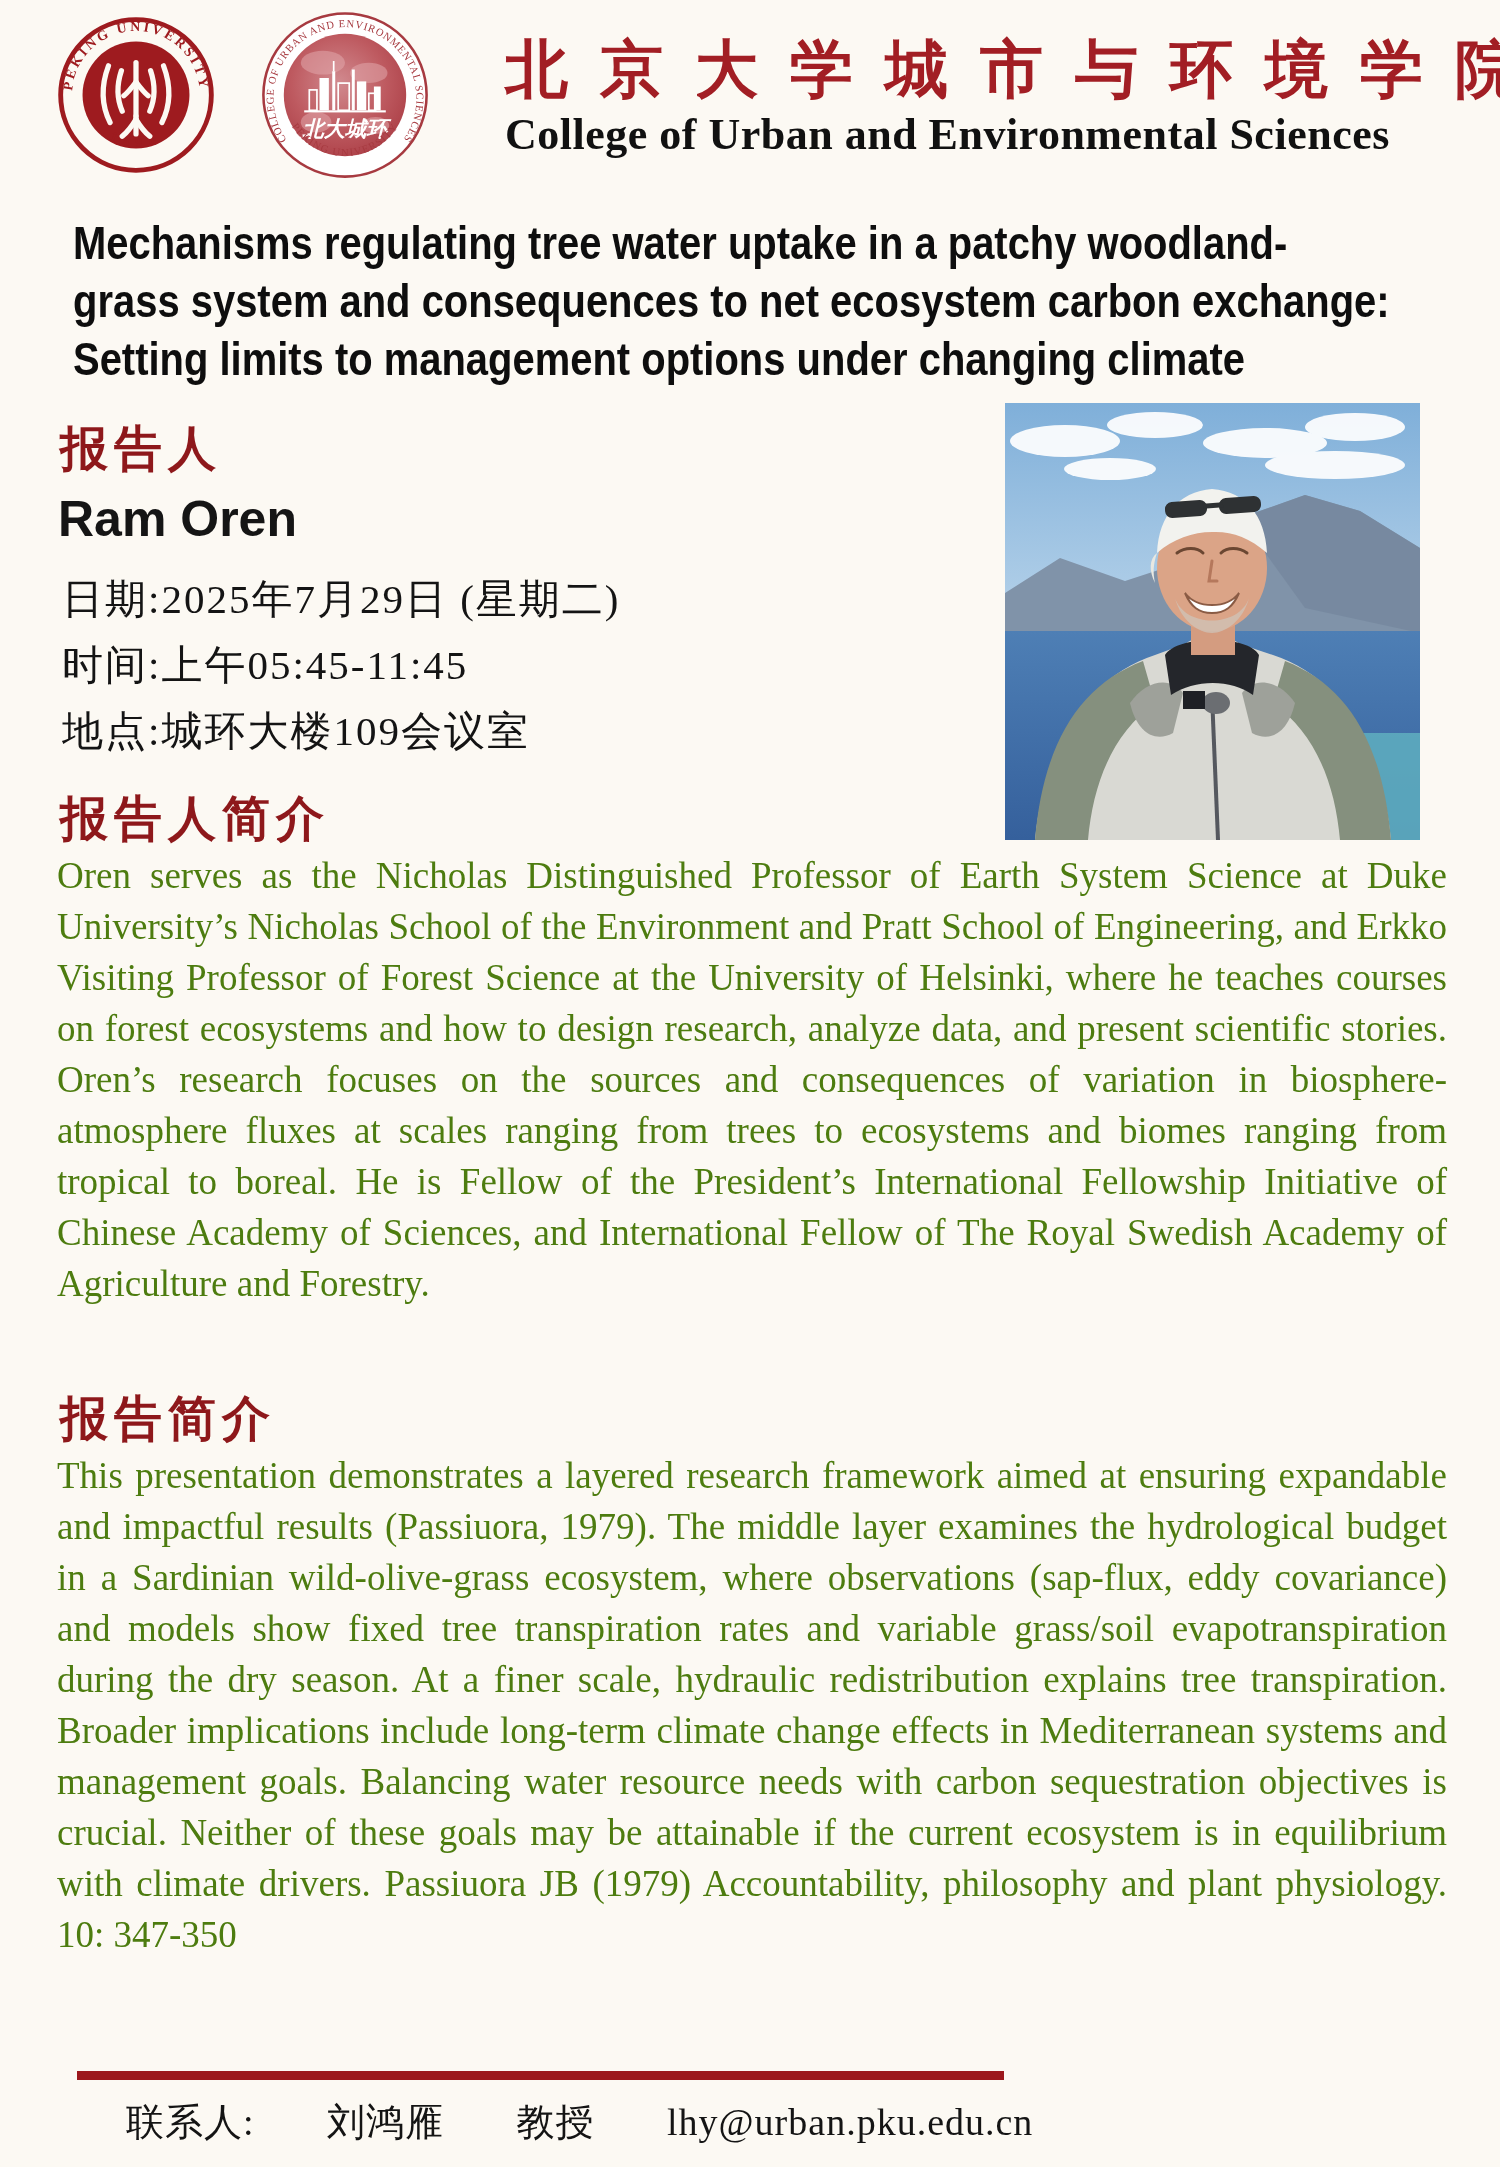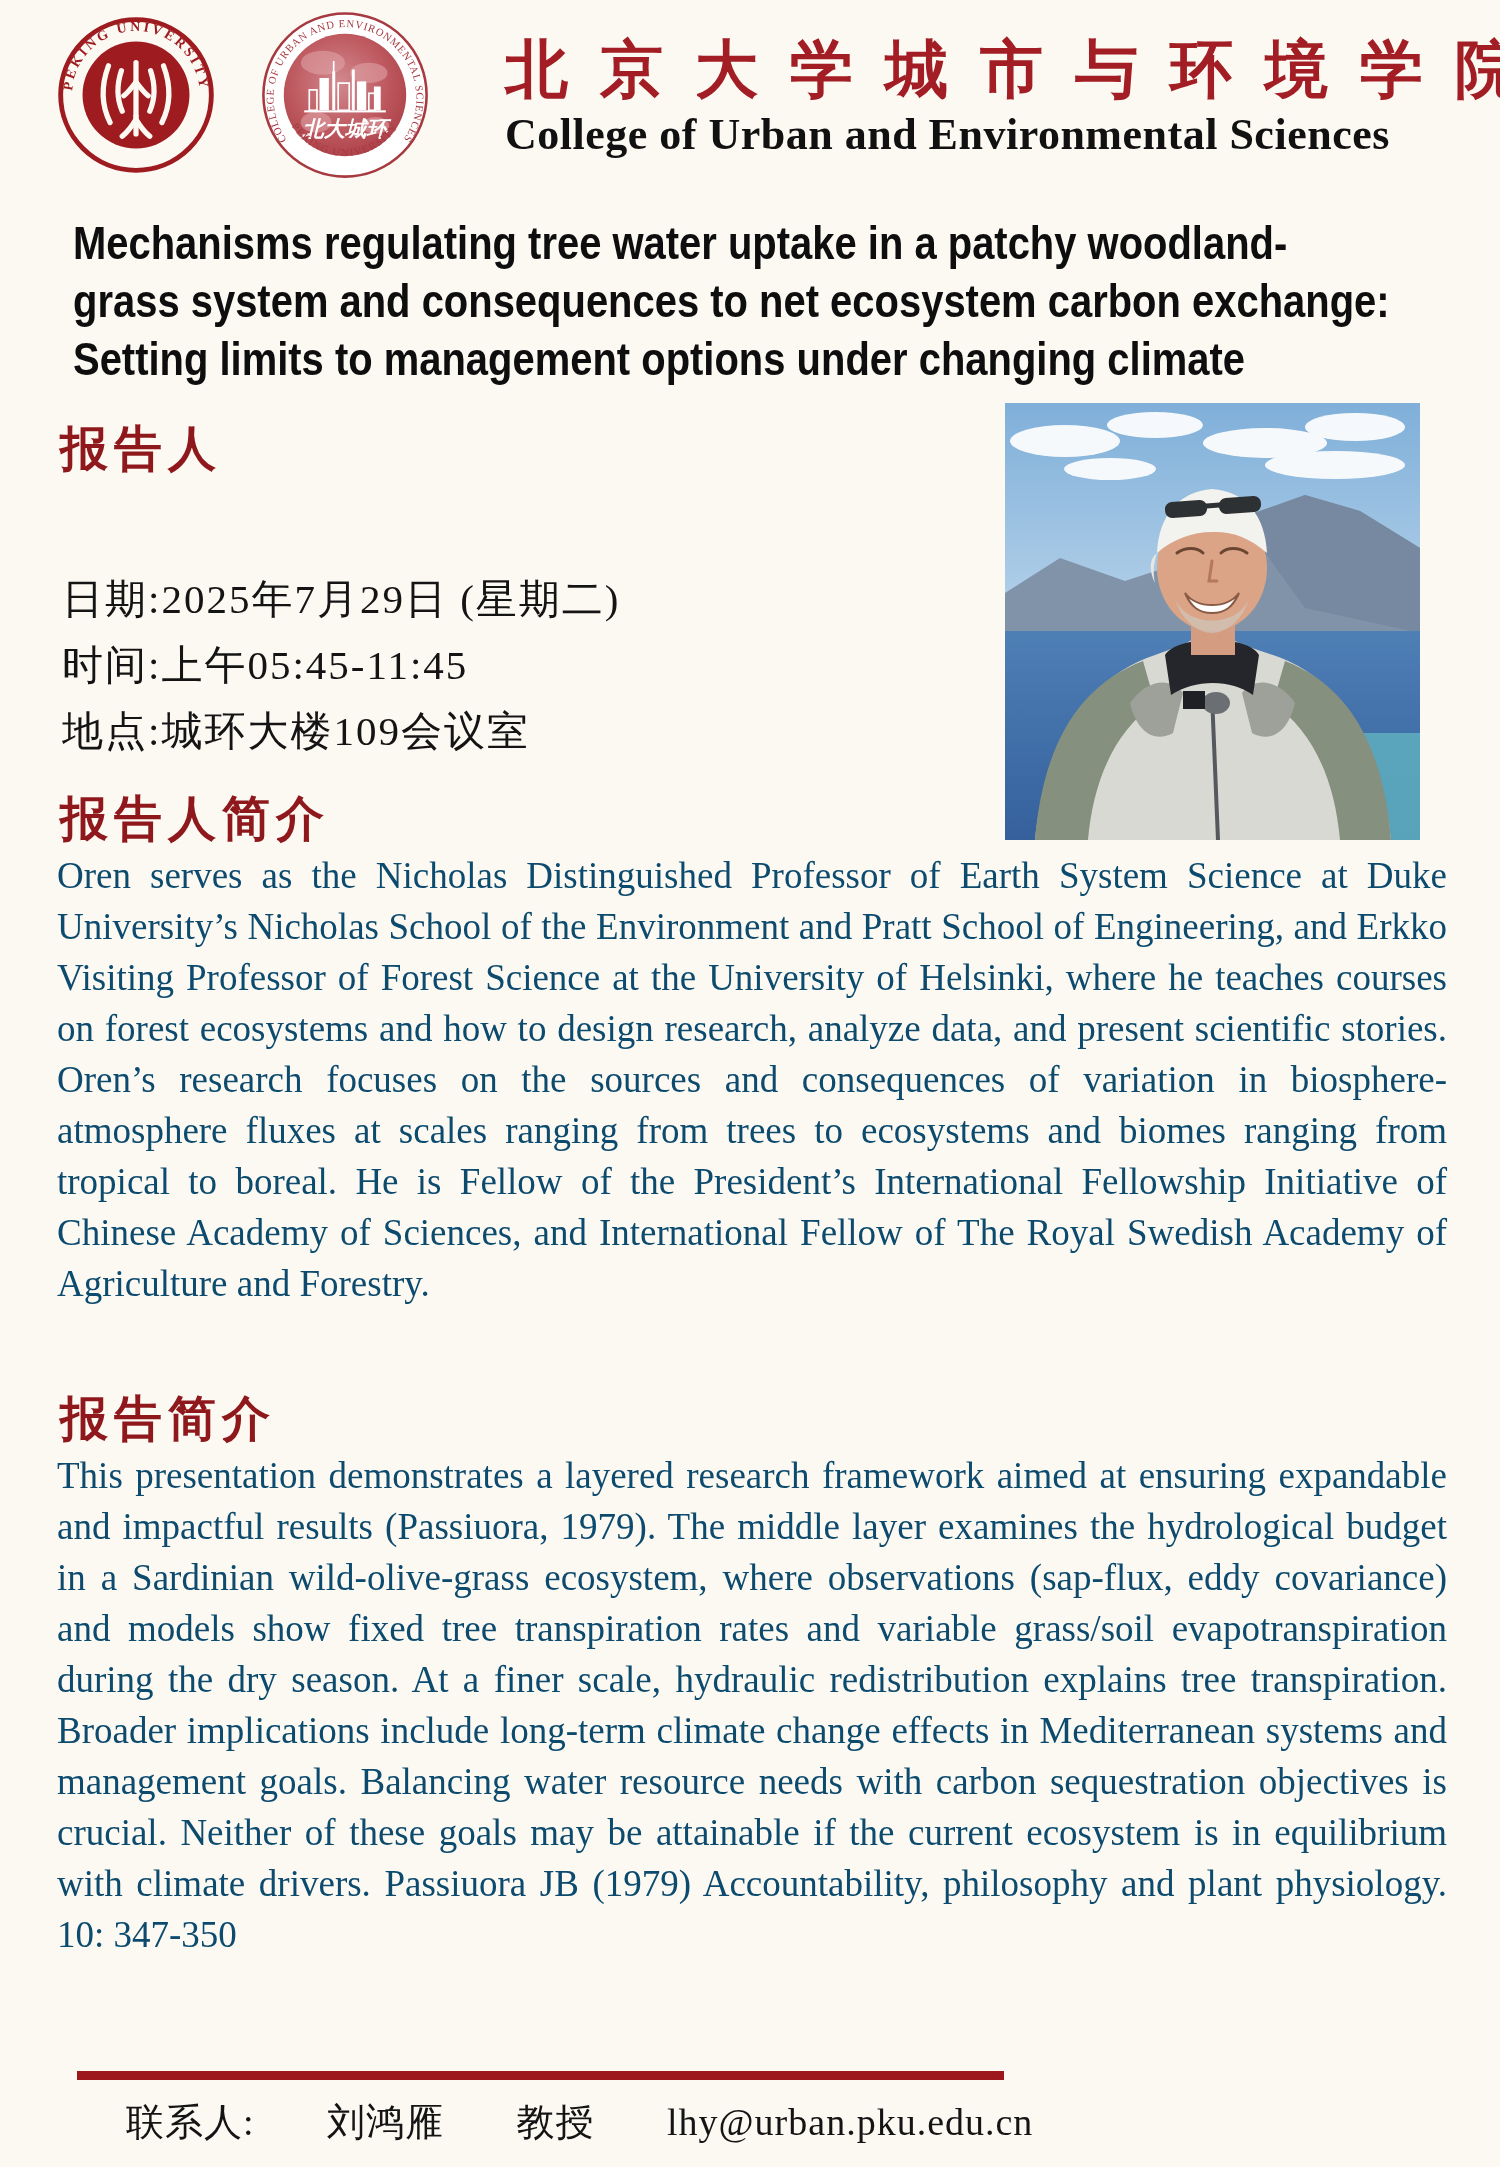--- a/index.html
+++ b/index.html
@@ -42,21 +42,21 @@
   .speaker-name{
     font-family:"Liberation Sans","DejaVu Sans",sans-serif;
     font-weight:bold;font-size:50px;color:#151515;white-space:nowrap;
   }
   .schedule-line{
     font-size:41px;line-height:66px;letter-spacing:2px;white-space:nowrap;color:#141414;
   }
   .body-text{
     font-size:37px;line-height:51px;
     text-align:justify;text-justify:inter-word;
-    color:#0c4a6e;
+    color:#4d7c0f;
   }
   .red-divider{background:#9C181C;}
   .contact-line{font-size:38px;letter-spacing:1px;white-space:nowrap;color:#141414;}
   .contact-line span{margin-right:14px;margin-left:48px;}
   .contact-line .email{margin-right:0;}
 </style>
 </head>
 <body>
 
 <div class="page">
@@ -133,20 +133,21 @@
   </div>
 
   <div class="abs" style="left:73px;top:214px;width:1400px;">
     <div class="sem-title-line">Mechanisms regulating tree water uptake in a patchy woodland-</div>
     <div class="sem-title-line">grass system and consequences to net ecosystem carbon exchange:</div>
     <div class="sem-title-line">Setting limits to management options under changing climate</div>
   </div>
 
   <div class="abs red-heading" style="left:60px;top:424px;">报告人</div>
 
+  <div class="abs speaker-name" style="left:58px;top:490px;">Ram Oren</div>
 
   <div class="abs" style="left:62px;top:566px;">
     <div class="schedule-line">日期:2025年7月29日 (星期二)</div>
     <div class="schedule-line">时间:上午05:45-11:45</div>
     <div class="schedule-line">地点:城环大楼109会议室</div>
   </div>
 
   <svg class="abs" style="left:1005px;top:403px;" width="415" height="437" viewBox="0 0 415 437">
     <defs>
       <linearGradient id="skyGrad" x1="0" y1="0" x2="0" y2="1">

